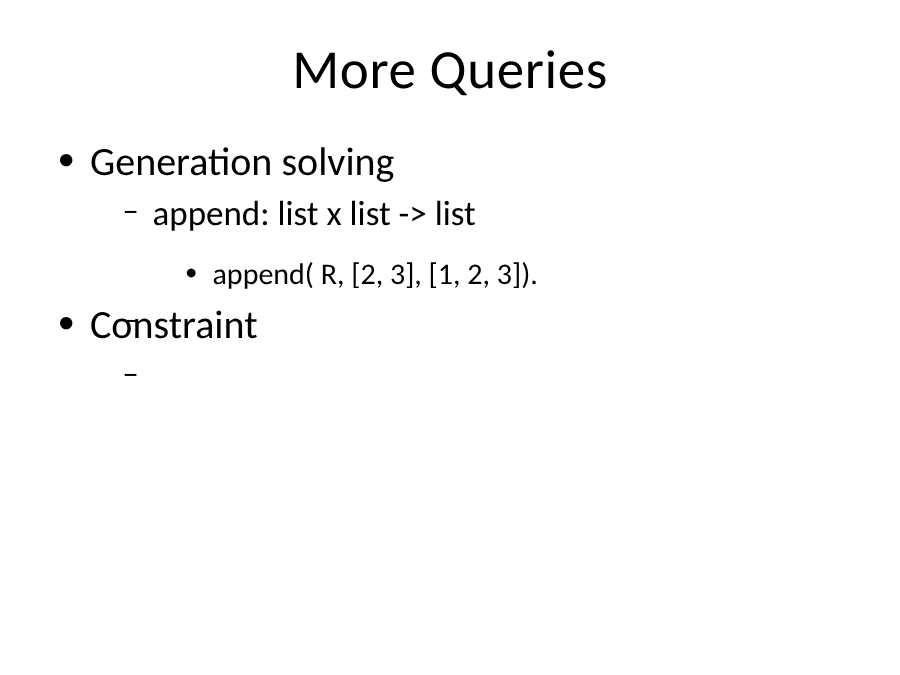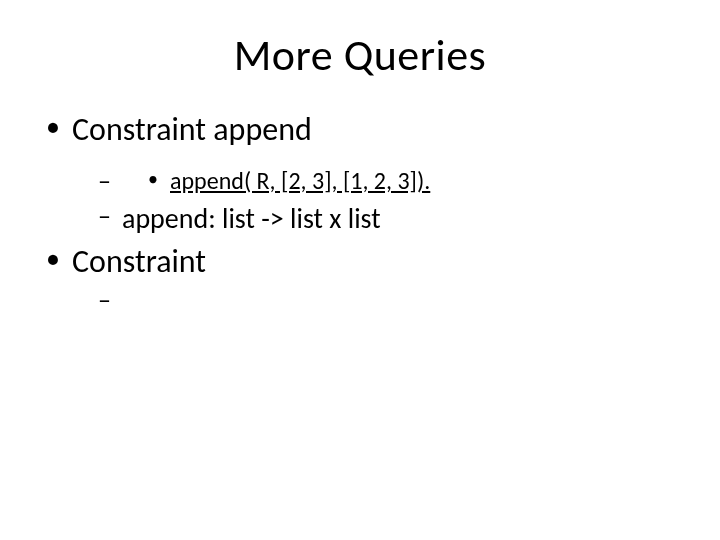--- a/index.html
+++ b/index.html
@@ -60,21 +60,20 @@
     position: absolute;
     left: 0;
     top: 0;
     font-size: 26px;
     line-height: 1.2;
   }
   ul.level3 {
     list-style: none;
     padding: 0;
     margin: 17px 0 6px 26px;
-    text-decoration: underline;
   }
   ul.level3 > li {
     font-size: 24px;
     margin: 4px 0 4px 0;
     padding-left: 22px;
     position: relative;
   }
   ul.level3 > li::before {
     content: "•";
     position: absolute;
@@ -87,31 +86,31 @@
 </head>
 <body>
 
 <div class="slide">
 
   <div class="title">More  Queries</div>
 
   <ul class="level1">
 
     <li>
-      <span>Constraint append</span>
+      <span>Generation solving</span>
       <ul class="level2">
         <li>
+          <span>append:  list x list -&gt; list</span>
           <ul class="level3">
             <li>
               <span>append( R, [2, 3], [1, 2, 3]).</span>
             </li>
           </ul>
         </li>
         <li>
-          <span>append:  list  -&gt;  list x list</span>
         </li>
       </ul>
     </li>
 
     <li>
       <span>Constraint</span>
       <ul class="level2">
         <li>
         </li>
       </ul>

